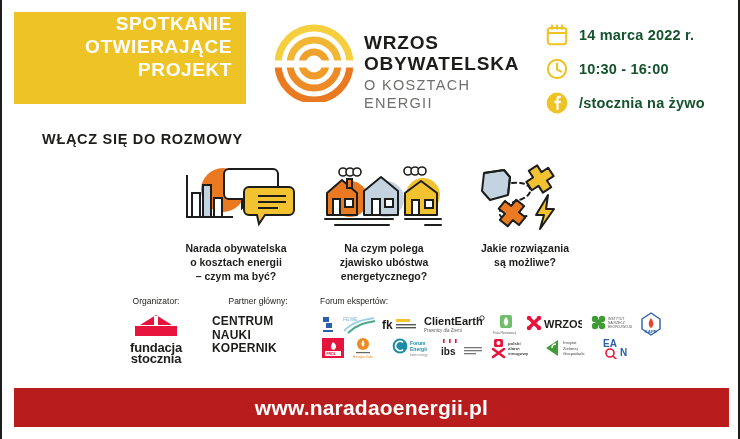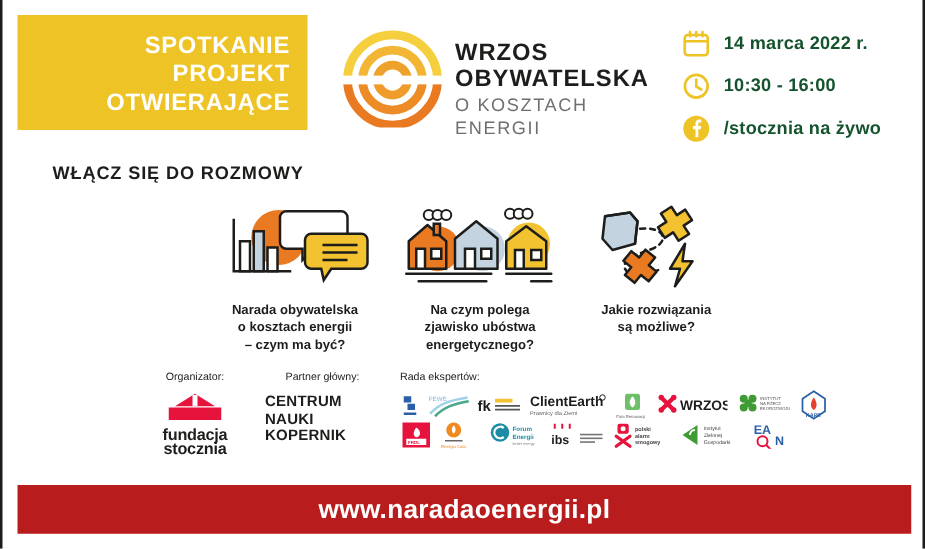--- a/index.html
+++ b/index.html
@@ -24,21 +24,21 @@
   }
   .title-box{
     position:absolute;left:0;top:0;width:232px;height:92px;
     background:#eec326;
   }
   .title-box .line{
     color:#ffffff;font-weight:bold;text-align:right;
     font-size:19px;letter-spacing:.6px;line-height:23px;
     padding-right:14px;
   }
-  .title-box .l1{padding-top:13px;}
+  .title-box .l1{}
 
   
   .logo-wrap{position:absolute;left:258px;top:6px;width:270px;height:88px;}
   .logo-mark{position:absolute;left:0;top:2px;width:84px;height:82px;}
   .logo-text{position:absolute;left:92px;top:14px;}
   .logo-text .lt1,.logo-text .lt2{
     font-weight:bold;color:#1d1d1b;font-size:19px;letter-spacing:.8px;line-height:21px;
   }
   .logo-text .lt3{
     color:#6f6f6e;font-size:14.5px;letter-spacing:1.3px;line-height:18px;margin-top:2px;
@@ -103,22 +103,22 @@
 </style>
 </head>
 <body>
 
 <div class="poster">
 
   <div class="header">
 
     <div class="title-box">
       <div class="line l1">SPOTKANIE</div>
+      <div class="line">OTWIERAJĄCE</div>
       <div class="line">PROJEKT</div>
-      <div class="line">OTWIERAJĄCE</div>
     </div>
 
     <div class="logo-wrap">
       <div class="logo-mark">
         <svg width="84" height="82" viewBox="0 0 84 82">
 
           <g fill="none" stroke-width="7">
             <path d="M6 44 A36 36 0 0 1 78 44" stroke="#f6cf3e"></path>
             <path d="M18 44 A24 24 0 0 1 66 44" stroke="#f2b634"></path>
             <path d="M30 44 A12 12 0 0 1 54 44" stroke="#eea22c"></path>
@@ -295,21 +295,21 @@
     <div class="pblock" id="par">
       <div class="plabel">Partner główny:</div>
       <div class="kopernik">
         <div>CENTRUM</div>
         <div>NAUKI</div>
         <div>KOPERNIK</div>
       </div>
     </div>
 
     <div class="pblock" id="exp">
-      <div class="plabel">Rada ekspertów:</div>
+      <div class="plabel">Forum ekspertów:</div>
 
       <div class="logo-grid">
 
         <div class="logo-row">
           <span class="logo-cell">
             <svg width="16" height="18" viewBox="0 0 16 18">
               <path d="M3 2h6v5H3z" fill="#2b5fa8"></path>
                 <path d="M6 8h6v5H6z" fill="#2b5fa8"></path>
               <rect x="3" y="15" width="10" height="2" fill="#2b5fa8"></rect>
             </svg>

